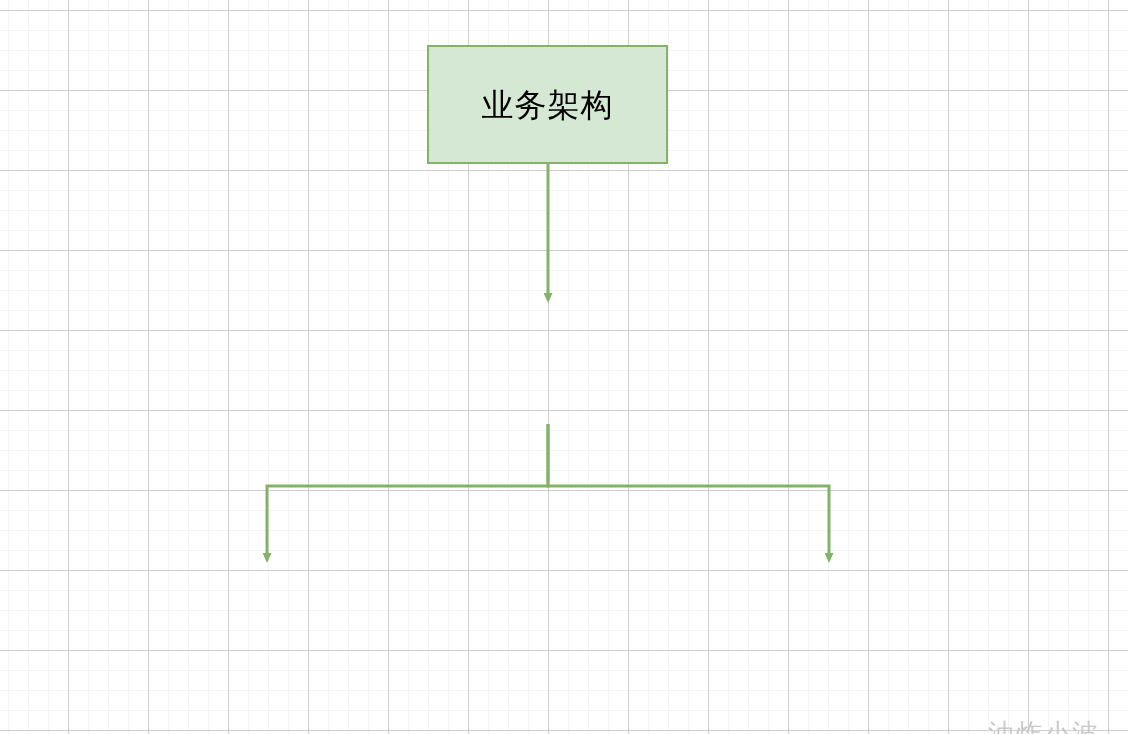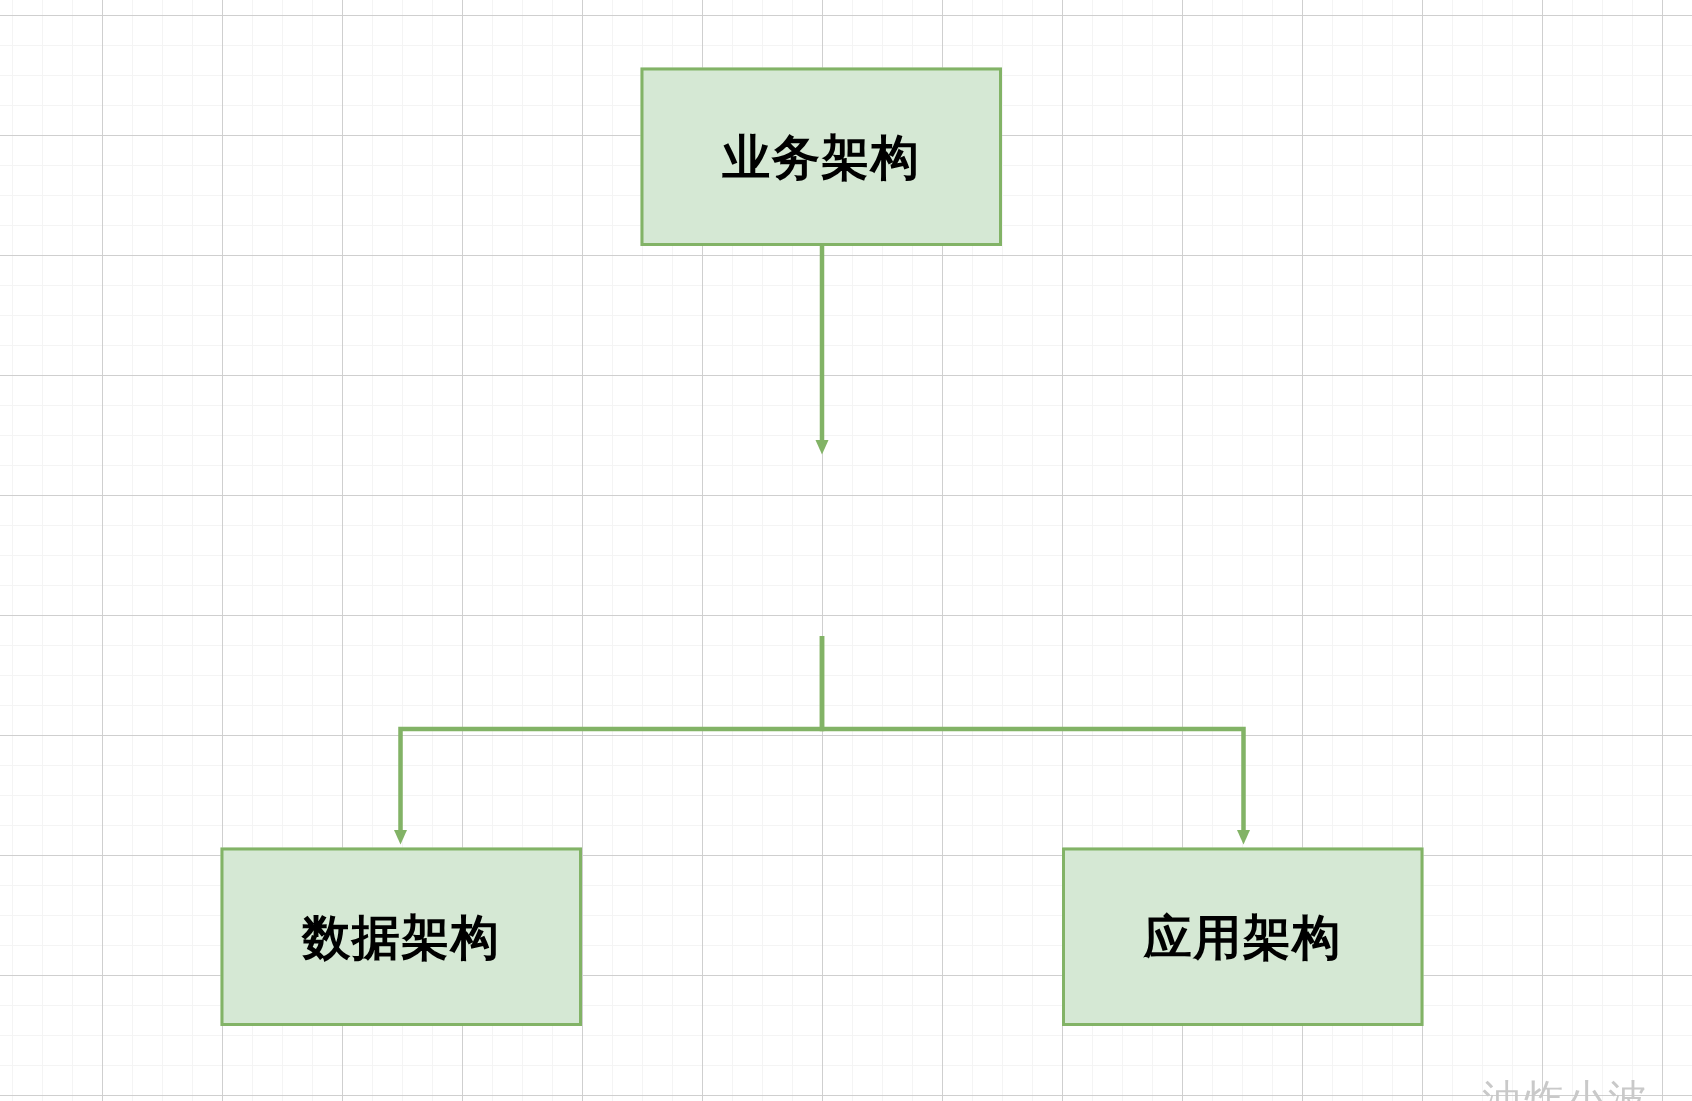--- a/index.html
+++ b/index.html
@@ -54,21 +54,21 @@
     align-items: center;
     justify-content: center;
   }
 
   .node-label {
     font-size: 32px;
     line-height: 1;
     color: #000000;
     letter-spacing: 1px;
     white-space: nowrap;
-    font-weight: 700;
+    font-weight: 400;
   }
 
   #watermark {
     position: absolute;
     left: 988px;
     top: 720px;
     font-size: 26px;
     line-height: 1;
     color: #c9c9c9;
     letter-spacing: 2px;
@@ -99,23 +99,17 @@
     <g>
       <path d="M548,424 L548,486 L829,486 L829,554" fill="none" stroke="#82b366" stroke-width="3" stroke-linejoin="miter" marker-end="url(#arrowhead)"></path>
     </g>
   </svg>
 
   <div class="node" style="left:427px; top:45px; width:241px; height:119px;">
     <span class="node-label">业务架构</span>
   </div>
 
 
-  <div class="node" style="left:147px; top:565px; width:241px; height:119px;">
-    <span class="node-label">数据架构</span>
-  </div>
 
-  <div class="node" style="left:708px; top:565px; width:241px; height:119px;">
-    <span class="node-label">应用架构</span>
-  </div>
 
   <div id="watermark">油炸小波</div>
 
 </div>
 
 </body></html>

